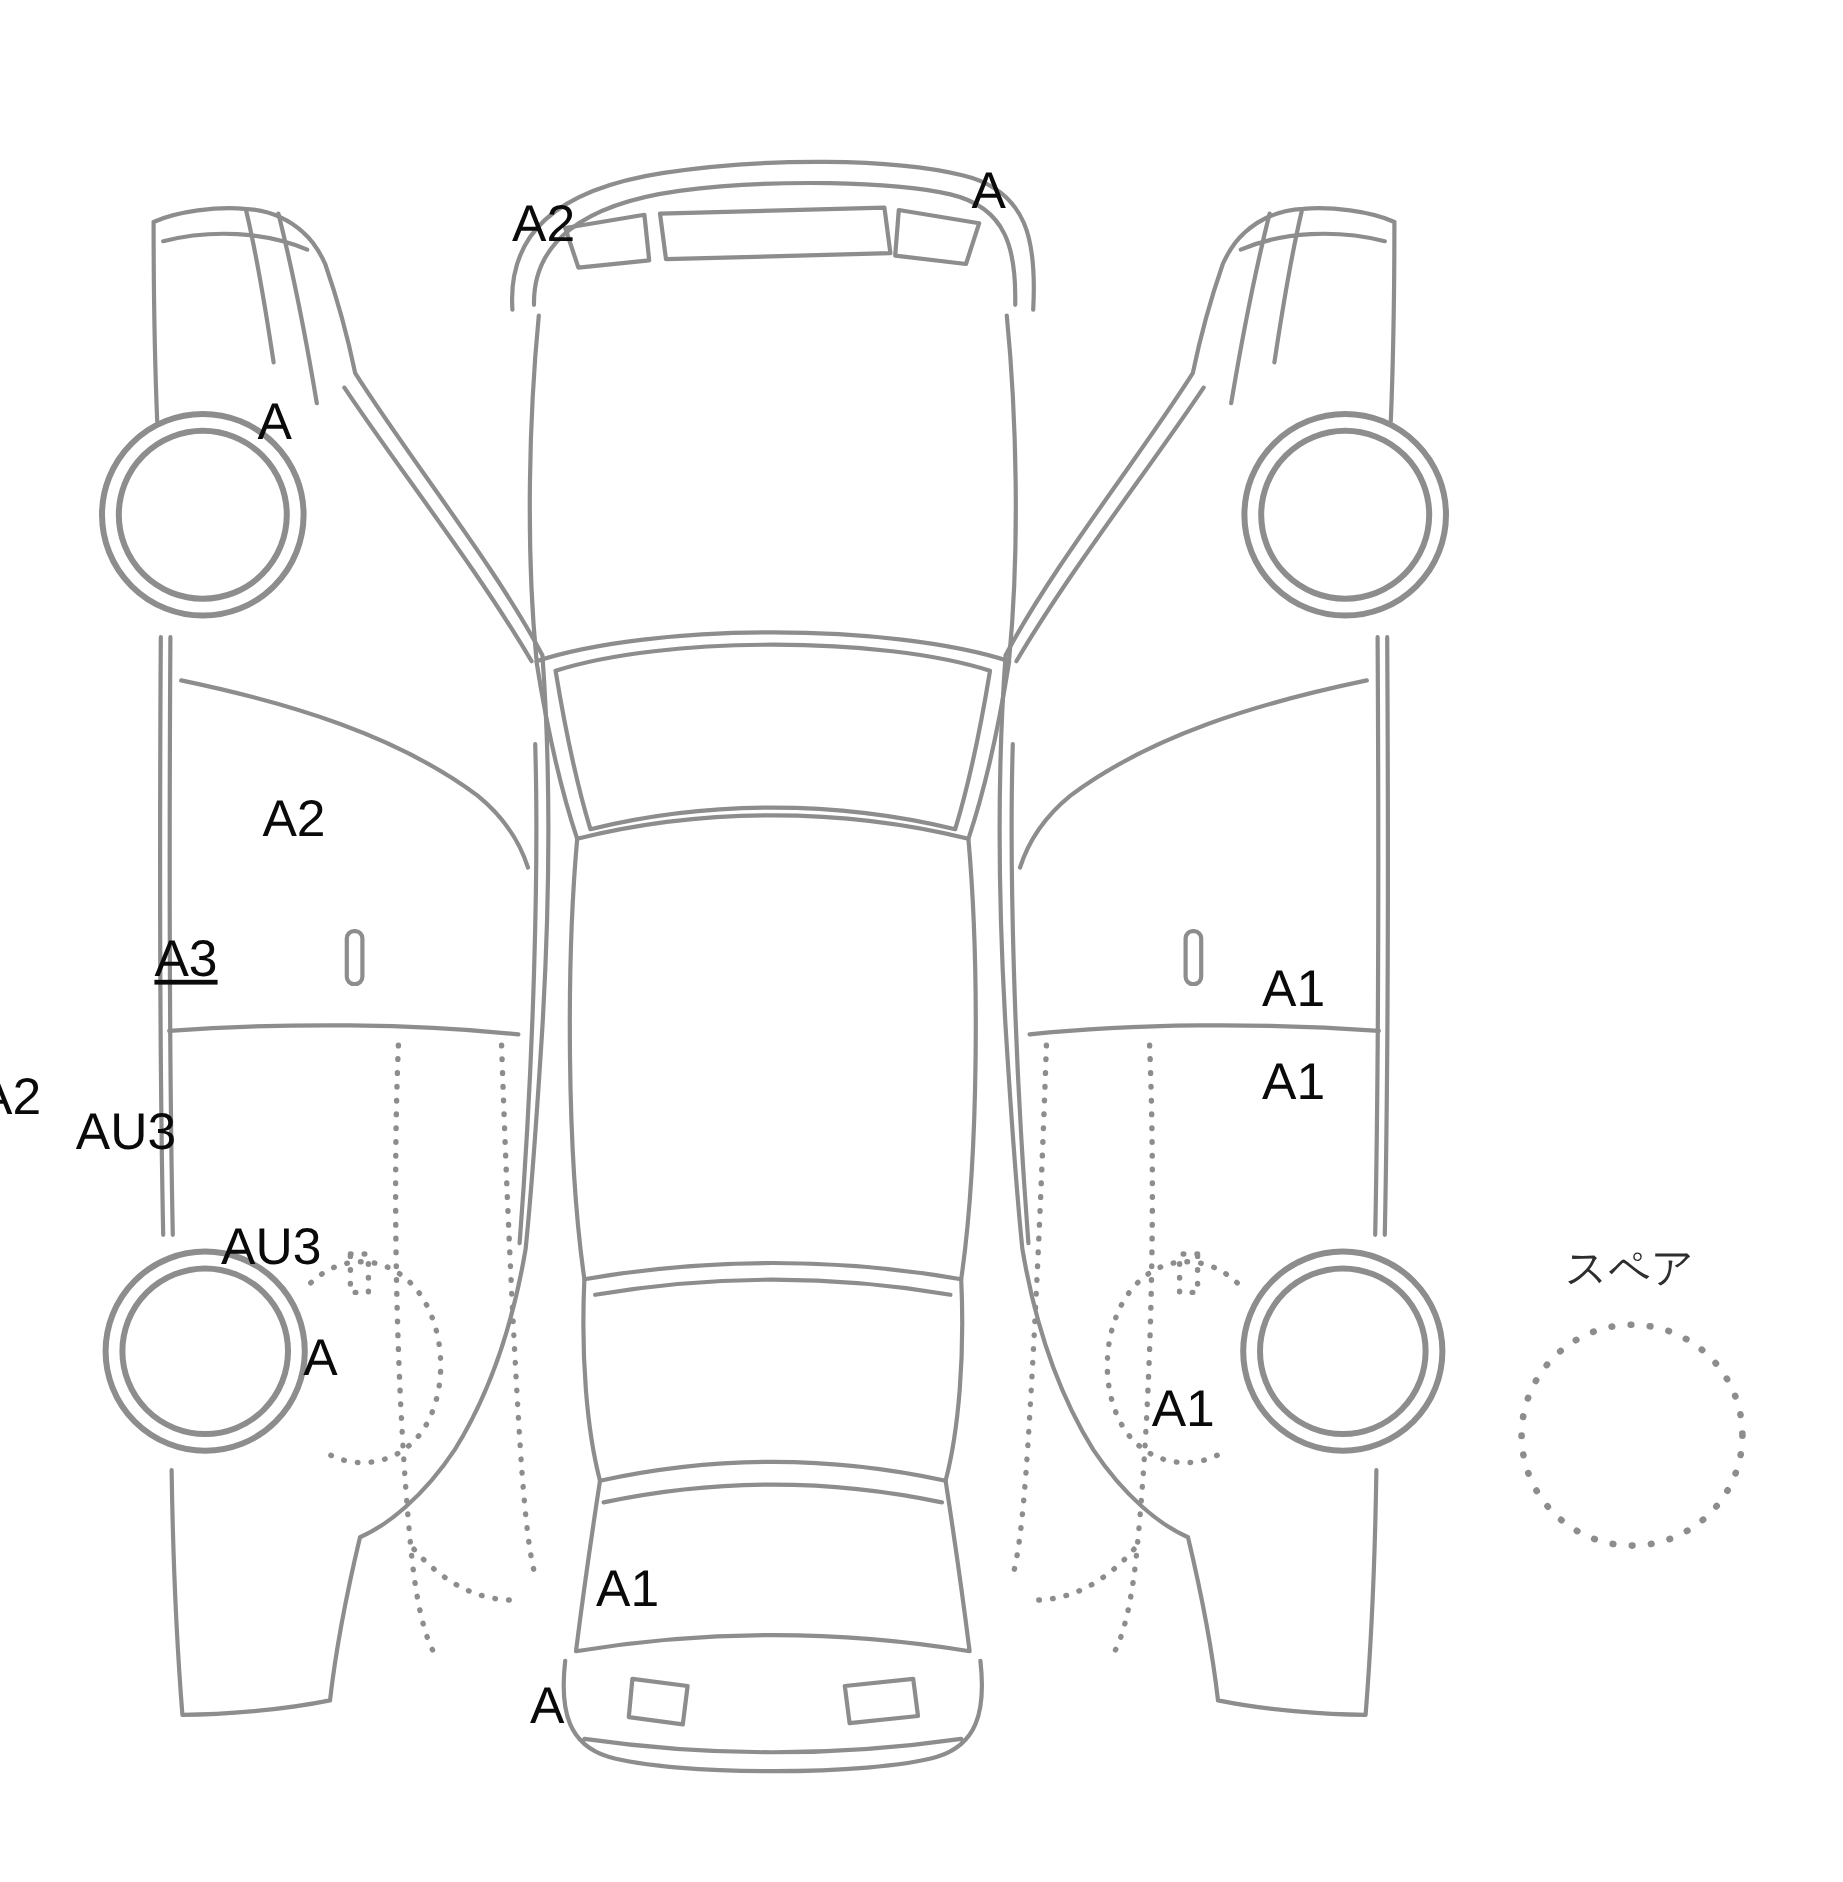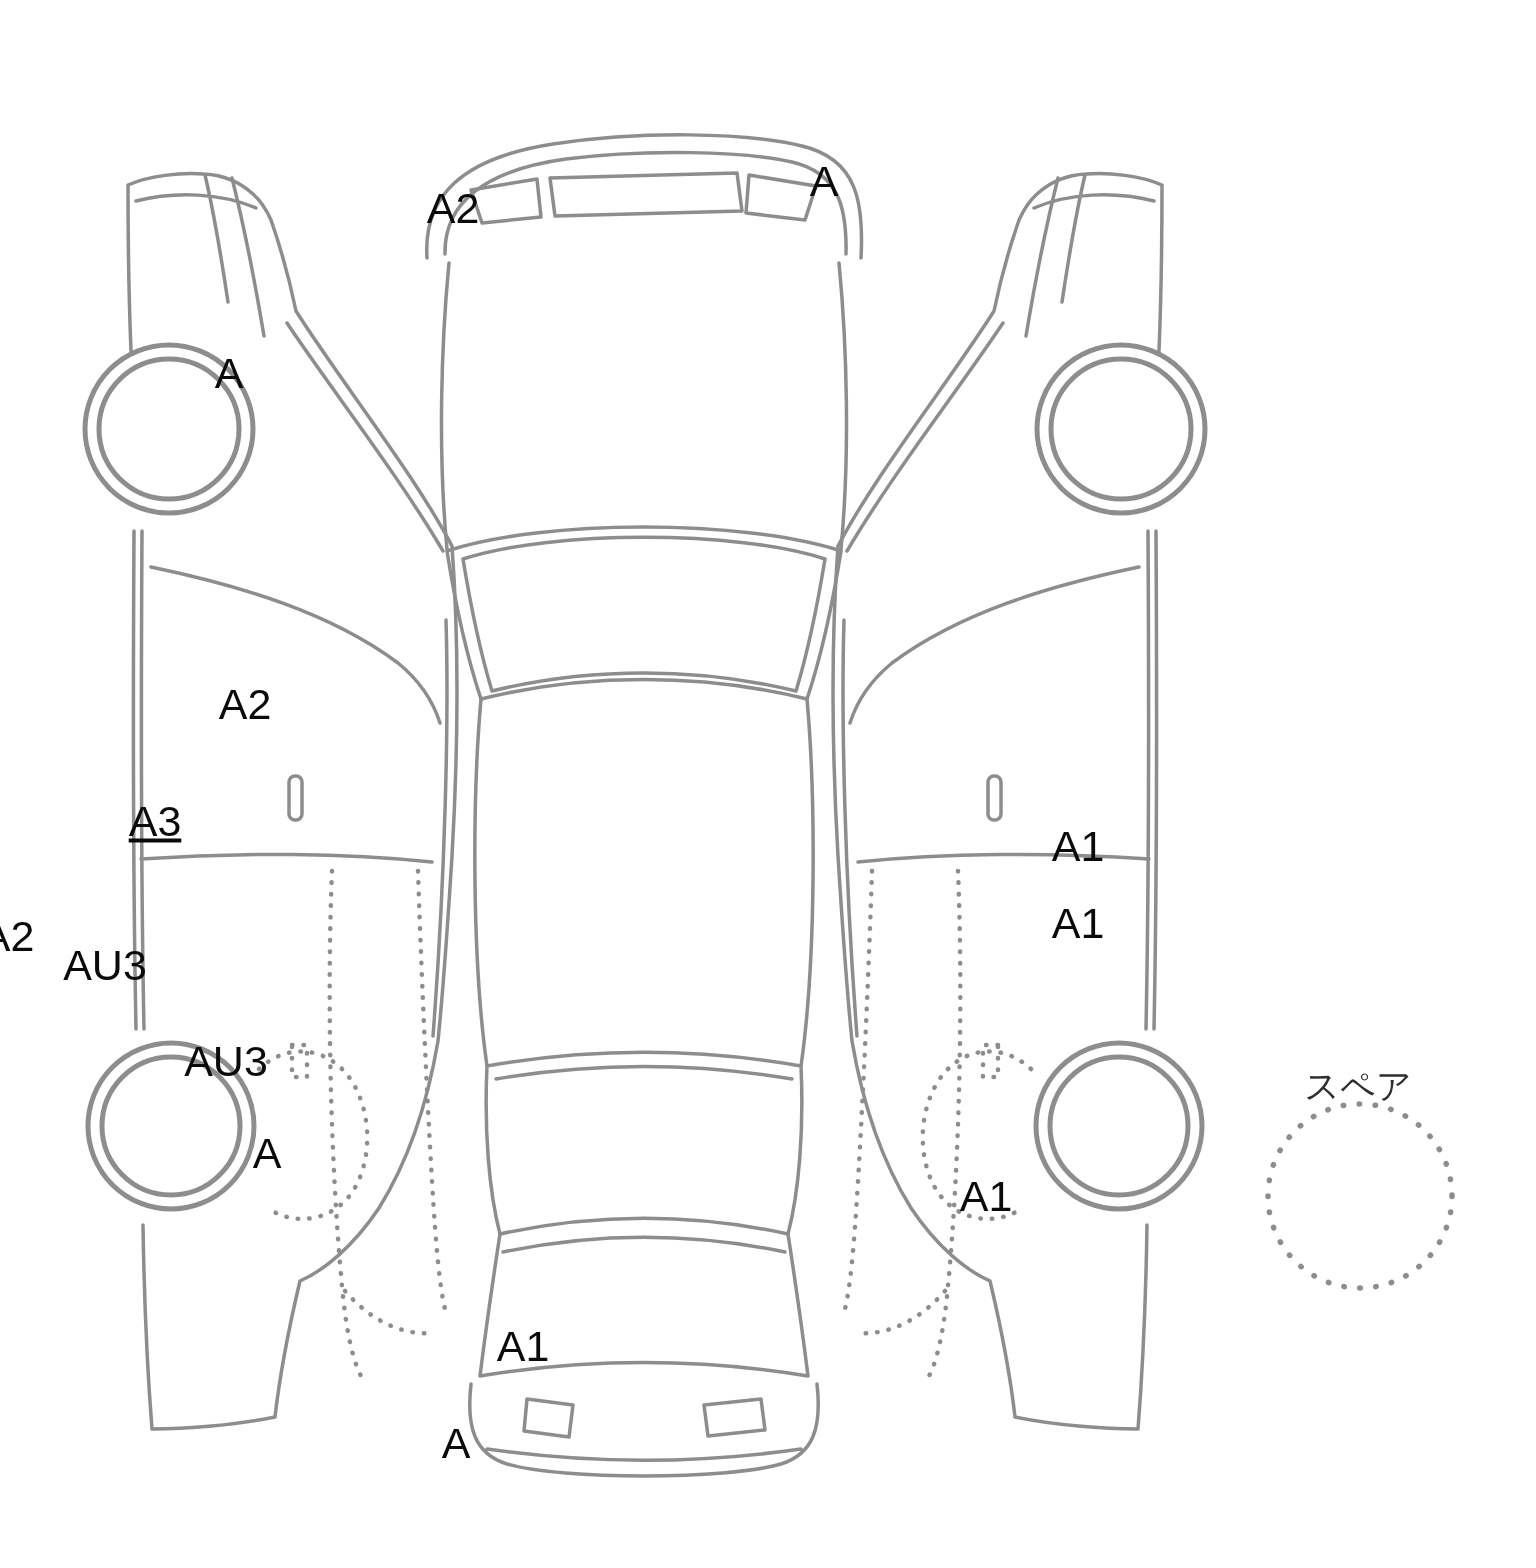--- a/index.html
+++ b/index.html
@@ -11,39 +11,38 @@
     background: var(--bg, #ffffff);
     overflow: hidden;
     font-family: "Liberation Sans", sans-serif;
   }
   svg.diagram {
     position: absolute;
     left: 0; top: 0;
     stroke: var(--line, #8d8d8d);
     fill: none;
   }
-  .label-layer { position: absolute; inset: 0; margin-top: 21px; }
+  .label-layer { position: absolute; inset: 0; }
   .damage-label {
     position: absolute;
     transform: translate(-50%, -50%);
     font-size: 43px;
     font-weight: 500;
     color: var(--label, #0a0a0a);
     white-space: nowrap;
     line-height: 1;
   }
   .spare-label {
     position: absolute;
     transform: translate(-50%, -50%);
     font-size: 35px;
     font-weight: 500;
     color: var(--spare, #2e2e2e);
     white-space: nowrap;
     line-height: 1;
-    margin-top: 28px;
   }
 </style>
 </head>
 <body>
 
 <div class="stage">
 
   <svg class="diagram" width="1536" height="1568" viewBox="0 0 1536 1568" stroke-linecap="round" stroke-linejoin="round">
 
     <g stroke-width="3.5">

